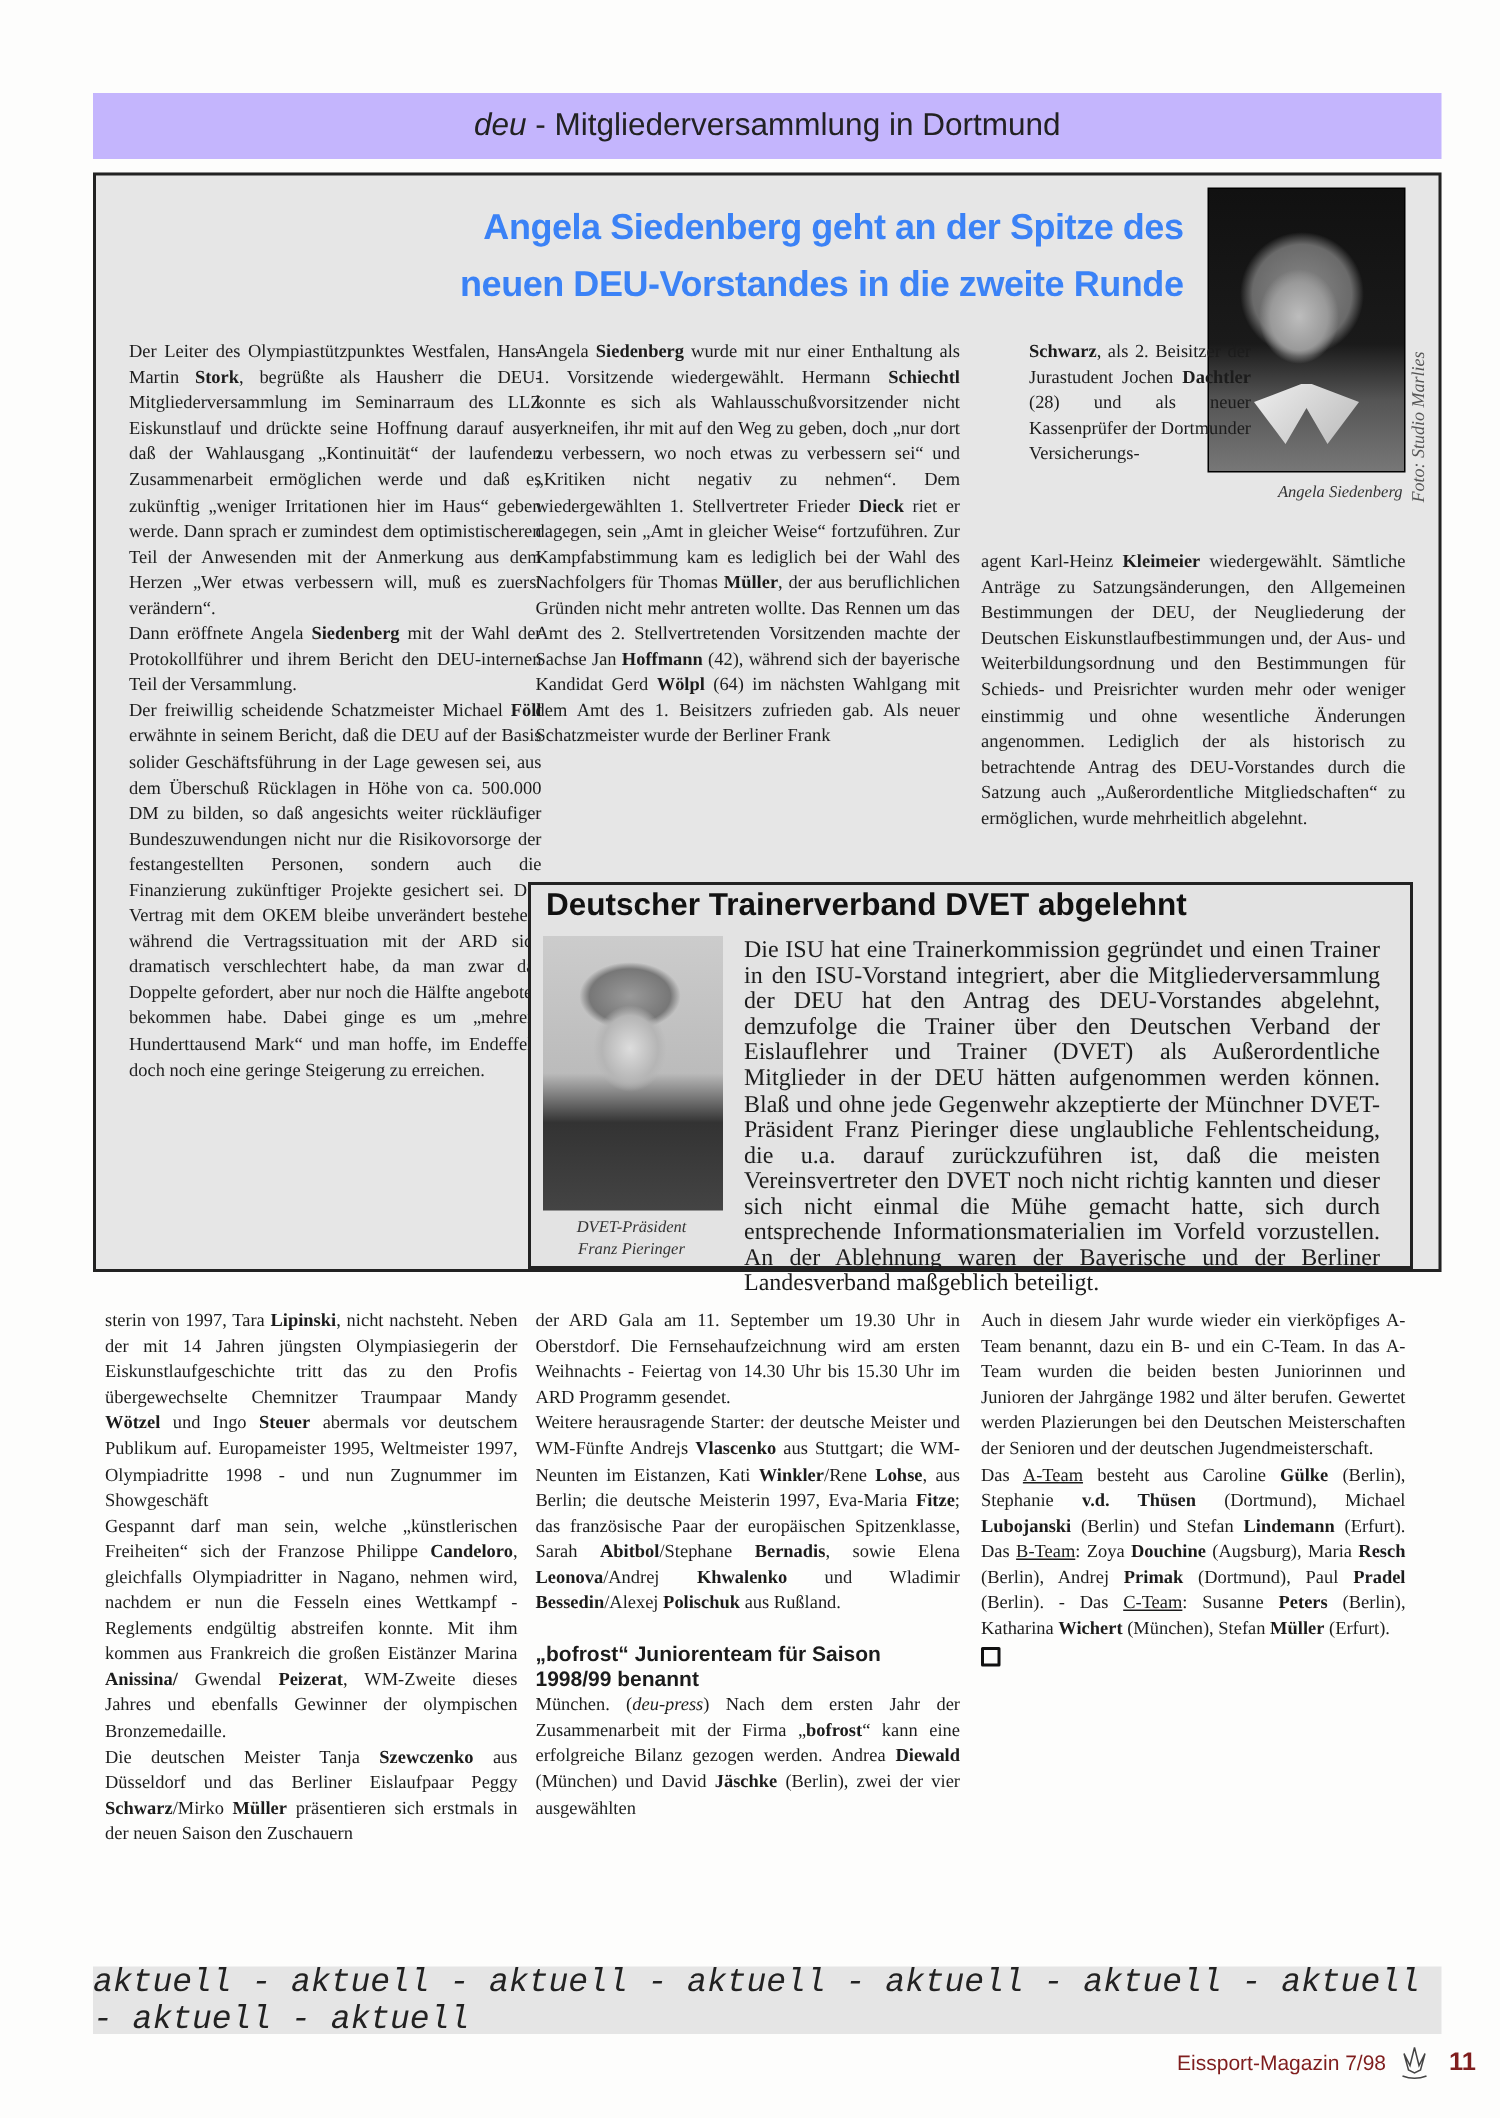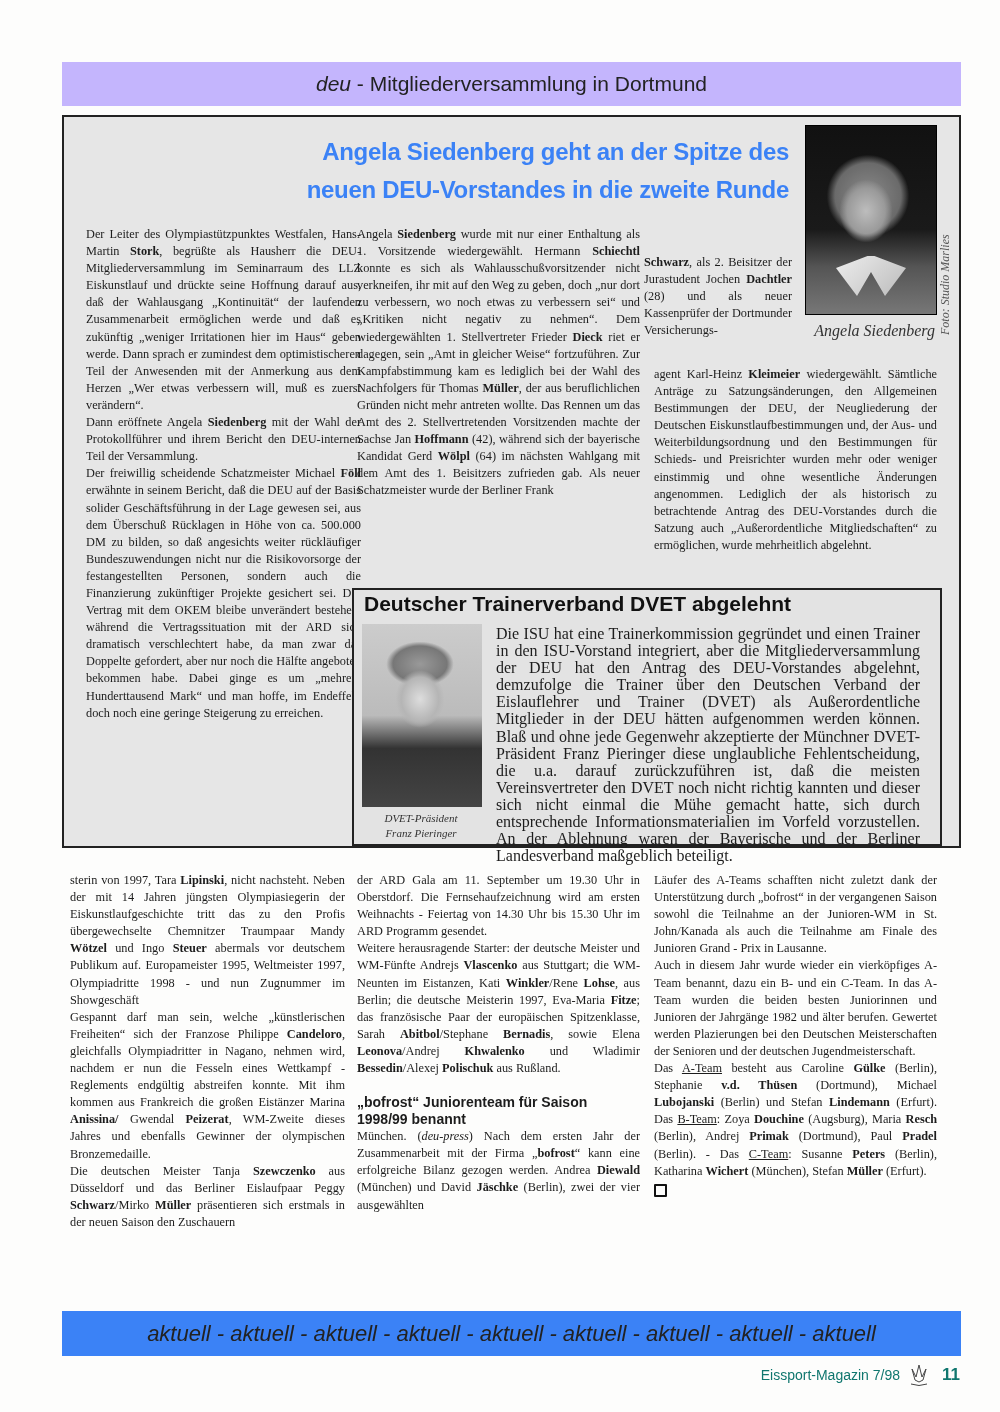--- a/index.html
+++ b/index.html
@@ -4,43 +4,43 @@
 <style>
   html,body{margin:0;padding:0;}
   body{width:1000px;height:1412px;background:#fdfdfc;position:relative;overflow:hidden;font-family:"Liberation Serif","DejaVu Serif",serif;color:#1c1c1c;}
   .abs{position:absolute;}
   .topbar{left:62px;top:62px;width:899px;height:44px;background:#c4b5fd;display:flex;align-items:center;justify-content:center;font-family:"Liberation Sans","DejaVu Sans",sans-serif;font-size:21px;color:#222;}
   .topbar i{font-style:italic;}
   .mainbox{left:62px;top:115px;width:899px;height:733px;border:2px solid #222;background:#e6e6e6;box-sizing:border-box;}
   .headline{left:74px;top:133px;width:715px;font-family:"Liberation Sans","DejaVu Sans",sans-serif;font-weight:bold;font-size:24px;line-height:38px;text-align:right;color:#3b82f6;letter-spacing:-0.3px;}
   .photo1{left:805px;top:125px;width:130px;height:188px;background:radial-gradient(ellipse 38px 45px at 60px 85px,#bdbdbd 0%,#9a9a9a 50%,transparent 70%),radial-gradient(ellipse 55px 55px at 62px 70px,#8a8a8a 0%,#6a6a6a 60%,transparent 75%),linear-gradient(180deg,#111 0%,#1a1a1a 55%,#555 75%,#777 100%);border:1px solid #000;}
   .photo1 .collar{position:absolute;left:30px;top:130px;width:70px;height:40px;background:linear-gradient(135deg,#eee,#bbb);clip-path:polygon(0 30%,45% 0,55% 0,100% 30%,70% 100%,50% 40%,30% 100%);}
-  .caption1{left:810px;top:322px;width:125px;text-align:right;font-style:italic;font-size:16px;color:#333;}
+  .caption1{left:810px;top:322px;width:125px;text-align:right;font-style:italic;font-size:11px;color:#333;}
   .credit{left:930px;top:195px;width:30px;height:140px;}
   .credit span{display:block;transform:rotate(-90deg);transform-origin:left top;position:absolute;left:8px;top:140px;white-space:nowrap;font-style:italic;font-size:12px;color:#555;}
   .col{font-size:12.3px;line-height:17.1px;text-align:justify;hyphens:manual;}
   .col p{margin:0;}
   .col b{font-weight:bold;}
   .c1{left:86px;top:226px;width:275px;}
   .c2{left:357px;top:226px;width:283px;}
-  .c3a{left:644px;top:226px;width:148px;margin-top:28px;}
+  .c3a{left:686px;top:226px;width:148px;}
   .c3b{left:654px;top:366px;width:283px;}
   .subbox{left:352px;top:588px;width:590px;height:258px;border:2px solid #222;background:#e3e3e3;box-sizing:border-box;}
   .subhead{left:364px;top:592px;font-family:"Liberation Sans","DejaVu Sans",sans-serif;font-weight:bold;font-size:21px;color:#111;}
   .photo2{left:362px;top:624px;width:120px;height:183px;background:radial-gradient(ellipse 34px 40px at 58px 75px,#ddd 0%,#b5b5b5 55%,transparent 72%),radial-gradient(ellipse 45px 30px at 58px 40px,#999 0%,#777 60%,transparent 75%),linear-gradient(180deg,#ccc 0%,#bbb 50%,#333 68%,#444 100%);}
   .caption2{left:355px;top:811px;width:132px;text-align:center;font-style:italic;font-size:11px;line-height:15px;color:#333;}
   .c4{left:496px;top:625px;width:424px;font-size:16px;line-height:17.1px;}
   .c5{left:70px;top:872px;width:275px;}
   .c6{left:357px;top:872px;width:283px;}
   .c7{left:654px;top:872px;width:283px;}
   .sechead{font-family:"Liberation Sans","DejaVu Sans",sans-serif;font-weight:bold;font-size:14px;line-height:17px;margin:17px 0 0 0 !important;text-align:left;}
   .u{text-decoration:underline;}
   .endbox{display:inline-block;width:9px;height:9px;border:2px solid #111;border-radius:1px;margin-top:4px;}
-  .bottombar{left:62px;top:1311px;width:899px;height:45px;background:#3b82f6;display:flex;align-items:center;justify-content:center;font-family:Liberation Sans, sans-serif;font-style:italic;font-size:22px;color:#222;}
-  .footer{left:700px;top:1363px;width:260px;display:flex;align-items:center;justify-content:flex-end;font-family:"Liberation Sans","DejaVu Sans",sans-serif;font-size:14px;color:#0f766e;gap:8px;}
+  .bottombar{left:62px;top:1311px;width:899px;height:45px;background:#e5e5e5;display:flex;align-items:center;justify-content:center;font-family:Liberation Mono, monospace;font-style:italic;font-size:22px;color:#222;}
+  .footer{left:724px;top:1363px;width:260px;display:flex;align-items:center;justify-content:flex-end;font-family:"Liberation Sans","DejaVu Sans",sans-serif;font-size:14px;color:#7f1d1d;gap:8px;}
   .footer .pg{font-weight:bold;font-size:17px;margin-left:4px;}
   .logo{width:22px;height:24px;}
 </style>
 </head>
 <body>
 
 <div class="abs topbar">
   <span><i>deu</i><span> - Mitgliederversammlung in Dortmund</span></span>
 </div>
 
@@ -95,21 +95,20 @@
       <p>der ARD Gala am 11. September um 19.30 Uhr in Oberstdorf. Die Fernsehaufzeichnung wird am ersten Weihnachts - Feiertag von 14.30 Uhr bis 15.30 Uhr im ARD Programm gesendet.</p>
       <p>Weitere herausragende Starter: der deutsche Meister und WM-Fünfte Andrejs <b>Vlascenko</b> aus Stuttgart; die WM-Neunten im Eistanzen, Kati <b>Winkler</b>/Rene <b>Lohse</b>, aus Berlin; die deutsche Meisterin 1997, Eva-Maria <b>Fitze</b>; das französische Paar der europäischen Spitzenklasse, Sarah <b>Abitbol</b>/Stephane <b>Bernadis</b>, sowie Elena <b>Leonova</b>/Andrej <b>Khwalenko</b> und Wladimir <b>Bessedin</b>/Alexej <b>Polischuk</b> aus Rußland.</p>
     </div>
   <p class="sechead">„bofrost“ Juniorenteam für Saison 1998/99 benannt</p>
   <div>
       <p>München. (<i>deu-press</i>) Nach dem ersten Jahr der Zusammenarbeit mit der Firma „<b>bofrost</b>“ kann eine erfolgreiche Bilanz gezogen werden. Andrea <b>Diewald</b> (München) und David <b>Jäschke</b> (Berlin), zwei der vier ausgewählten</p>
     </div>
 </div>
 <div class="abs col c7">
   <div>
-      <p>Läufer des A-Teams schafften nicht zuletzt dank der Unterstützung durch „bofrost“ in der vergangenen Saison sowohl die Teilnahme an der Junioren-WM in St. John/Kanada als auch die Teilnahme am Finale des Junioren Grand - Prix in Lausanne.</p>
       <p>Auch in diesem Jahr wurde wieder ein vierköpfiges A-Team benannt, dazu ein B- und ein C-Team. In das A-Team wurden die beiden besten Juniorinnen und Junioren der Jahrgänge 1982 und älter berufen. Gewertet werden Plazierungen bei den Deutschen Meisterschaften der Senioren und der deutschen Jugendmeisterschaft.</p>
       <p>Das <span class="u">A-Team</span> besteht aus Caroline <b>Gülke</b> (Berlin), Stephanie <b>v.d. Thüsen</b> (Dortmund), Michael <b>Lubojanski</b> (Berlin) und Stefan <b>Lindemann</b> (Erfurt). Das <span class="u">B-Team</span>: Zoya <b>Douchine</b> (Augsburg), Maria <b>Resch</b> (Berlin), Andrej <b>Primak</b> (Dortmund), Paul <b>Pradel</b> (Berlin). - Das <span class="u">C-Team</span>: Susanne <b>Peters</b> (Berlin), Katharina <b>Wichert</b> (München), Stefan <b>Müller</b> (Erfurt).</p>
     </div>
   <span class="endbox"></span>
 </div>
 
 <div class="abs bottombar">aktuell - aktuell - aktuell - aktuell - aktuell - aktuell - aktuell - aktuell - aktuell</div>
 
 <div class="abs footer">
   <span>Eissport-Magazin 7/98</span>

